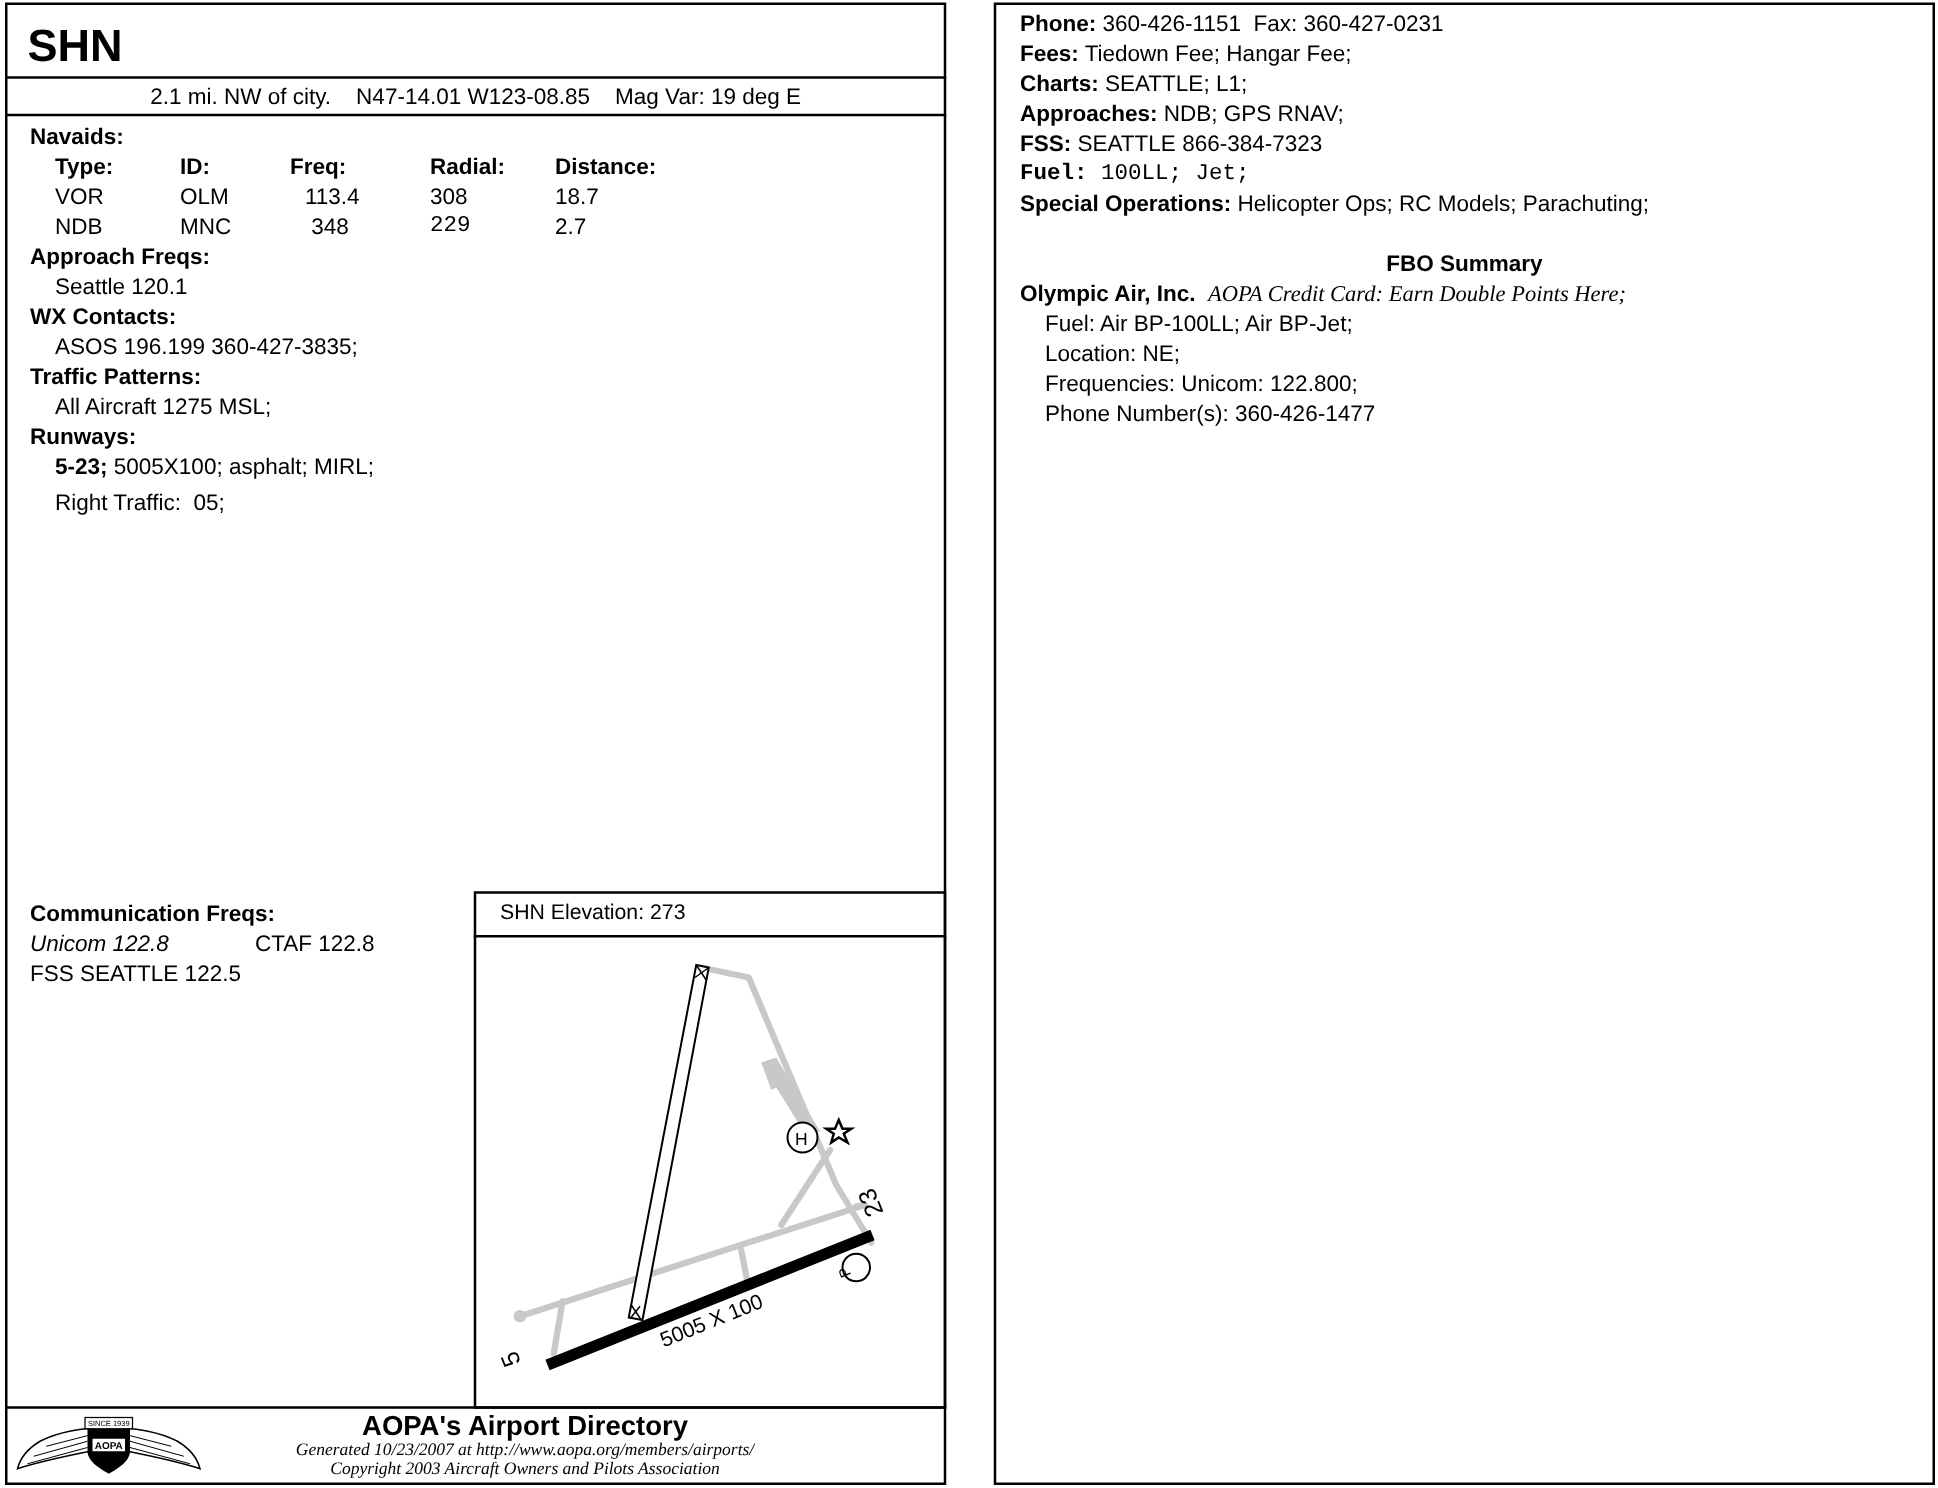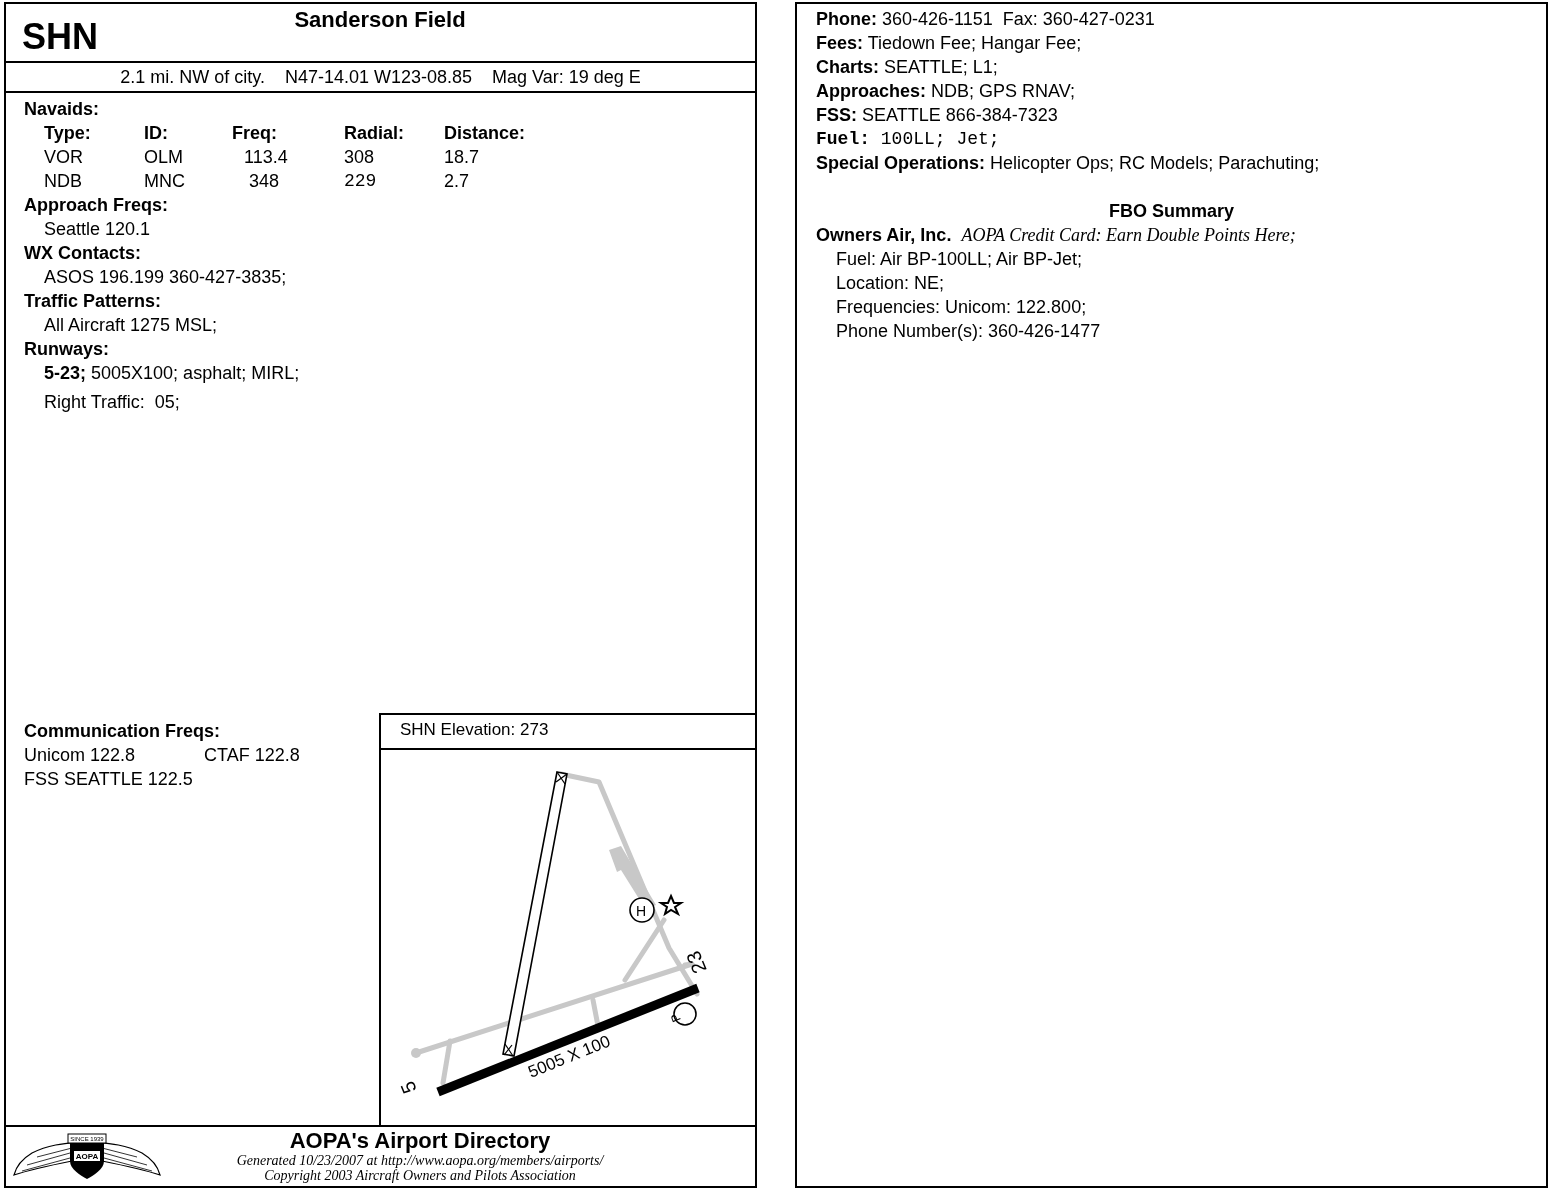--- a/index.html
+++ b/index.html
@@ -26,21 +26,20 @@
   #footer-title { left:190px; width:460px; top:1128px; text-align:center; font-size:22px; font-weight:bold; line-height:26px;}
   #footer-gen { left:150px; width:540px; top:1153px; text-align:center; font-size:14px; line-height:16px; }
   #footer-copy { left:150px; width:540px; top:1168px; text-align:center; font-size:14px; line-height:16px; }
 </style>
 </head>
 <body>
 
 <div class="box" id="left-panel"></div>
 <div class="abs" id="hdr-id">SHN</div>
 <div class="abs" id="hdr-name">
-  <div>Sanderson Field</div>
 </div>
 <div class="abs" id="hdr-sep1"></div>
 <div class="abs" id="hdr-loc">2.1 mi. NW of city.    N47-14.01 W123-08.85    Mag Var: 19 deg E</div>
 <div class="abs" id="hdr-sep2"></div>
 
 <div class="abs t b" style="left:24px;top:97px;">Navaids:</div>
 <div>
   <div class="abs t b" style="left:44px;top:121px;">Type:</div>
   <div class="abs t b" style="left:144px;top:121px;">ID:</div>
   <div class="abs t b" style="left:232px;top:121px;">Freq:</div>
@@ -70,21 +69,21 @@
 <div class="abs t" style="left:44px;top:265px;">ASOS 196.199 360-427-3835;</div>
 
 <div class="abs t b" style="left:24px;top:289px;">Traffic Patterns:</div>
 <div class="abs t" style="left:44px;top:313px;">All Aircraft 1275 MSL;</div>
 
 <div class="abs t b" style="left:24px;top:337px;">Runways:</div>
 <div class="abs t" style="left:44px;top:361px;"><span class="b">5-23;</span><span style="white-space:pre"> 5005X100; asphalt; MIRL;</span></div>
 <div class="abs t" style="left:44px;top:390px;white-space:pre;">Right Traffic:  05;</div>
 
 <div class="abs t b" style="left:24px;top:719px;">Communication Freqs:</div>
-<div class="abs t" style="left:24px;top:743px;">Unicom 122.8</div>
+<div class="abs t" style="left:24px;top:743px;font-style:italic;">Unicom 122.8</div>
 <div class="abs t" style="left:204px;top:743px;">CTAF 122.8</div>
 <div class="abs t" style="left:24px;top:767px;">FSS SEATTLE 122.5</div>
 
 <div class="box" id="diagram-box"></div>
 <div class="abs" id="diagram-title">SHN Elevation: 273</div>
 <div class="abs" id="diagram-title-sep"></div>
 
 <svg class="abs" style="left:381px;top:750px;" width="374" height="375">
   <g stroke="#c8c8c8" stroke-width="5" fill="none" stroke-linecap="round" stroke-linejoin="round">
     <polyline points="180,24 218,32 288,198 316,244"></polyline>
@@ -146,17 +145,17 @@
 
 <div class="abs t" style="left:816px;top:7px;"><span class="b">Phone:</span><span style="white-space:pre"> 360-426-1151  Fax: 360-427-0231</span></div>
 <div class="abs t" style="left:816px;top:31px;"><span class="b">Fees:</span><span style="white-space:pre"> Tiedown Fee; Hangar Fee;</span></div>
 <div class="abs t" style="left:816px;top:55px;"><span class="b">Charts:</span><span style="white-space:pre"> SEATTLE; L1;</span></div>
 <div class="abs t" style="left:816px;top:79px;"><span class="b">Approaches:</span><span style="white-space:pre"> NDB; GPS RNAV;</span></div>
 <div class="abs t" style="left:816px;top:103px;"><span class="b">FSS:</span><span style="white-space:pre"> SEATTLE 866-384-7323</span></div>
 <div class="abs t" style="left:816px;top:127px;font-family:Liberation Mono, monospace;"><span class="b">Fuel:</span><span style="white-space:pre"> 100LL; Jet;</span></div>
 <div class="abs t" style="left:816px;top:151px;"><span class="b">Special Operations:</span><span style="white-space:pre"> Helicopter Ops; RC Models; Parachuting;</span></div>
 
 <div class="abs t b" style="left:795px;width:753px;top:199px;text-align:center;">FBO Summary</div>
-<div class="abs t" style="left:816px;top:223px;"><span class="b">Owners Air, Inc.</span>&nbsp;&nbsp;<span class="serif-i">AOPA Credit Card: Earn Double Points Here;</span></div>
+<div class="abs t" style="left:816px;top:223px;"><span class="b">Olympic Air, Inc.</span>&nbsp;&nbsp;<span class="serif-i">AOPA Credit Card: Earn Double Points Here;</span></div>
 <div class="abs t" style="left:836px;top:247px;">Fuel: Air BP-100LL; Air BP-Jet;</div>
 <div class="abs t" style="left:836px;top:271px;">Location: NE;</div>
 <div class="abs t" style="left:836px;top:295px;">Frequencies: Unicom: 122.800;</div>
 <div class="abs t" style="left:836px;top:319px;">Phone Number(s): 360-426-1477</div>
 
 </body></html>

